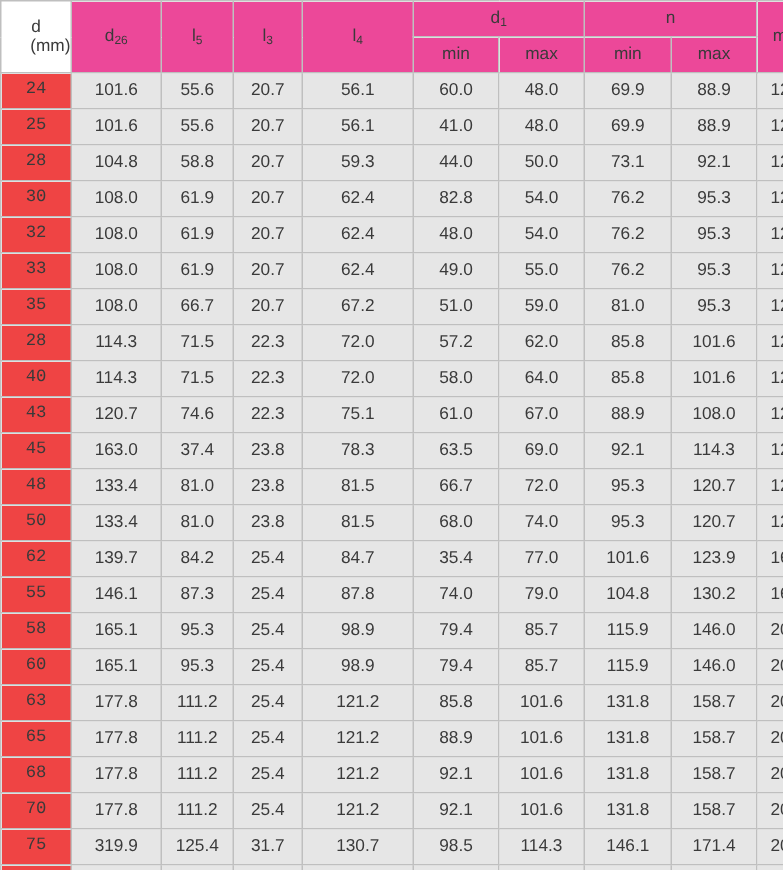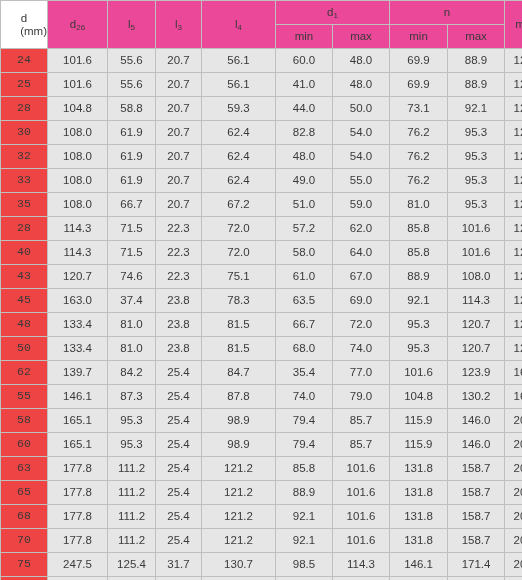--- a/index.html
+++ b/index.html
@@ -353,21 +353,21 @@
         <td>25.4</td>
         <td>121.2</td>
         <td>92.1</td>
         <td>101.6</td>
         <td>131.8</td>
         <td>158.7</td>
         <td>20</td>
       </tr>
       <tr>
         <td class="col-d">75</td>
-        <td>247.5</td>
+        <td>319.9</td>
         <td>125.4</td>
         <td>31.7</td>
         <td>130.7</td>
         <td>98.5</td>
         <td>114.3</td>
         <td>146.1</td>
         <td>171.4</td>
         <td>20</td>
       </tr>
       <tr>

